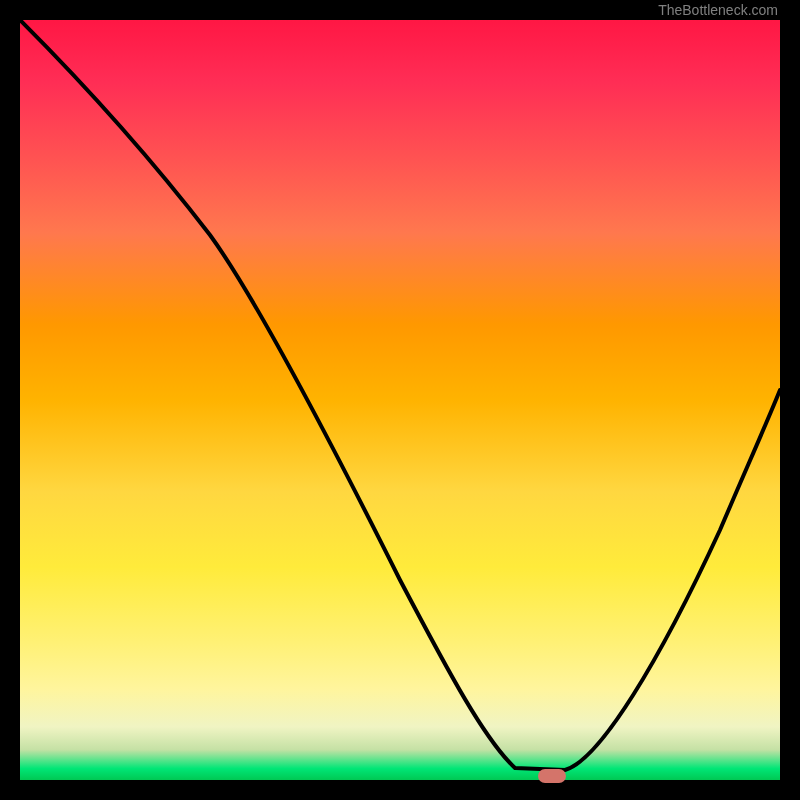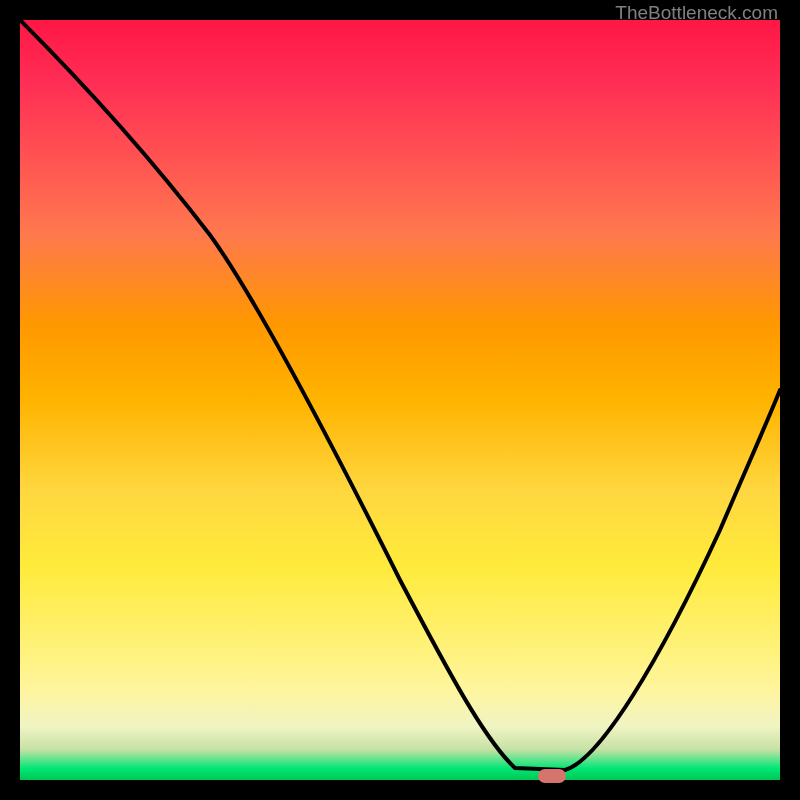--- a/index.html
+++ b/index.html
@@ -32,21 +32,21 @@
       #c5e1a5 96%,
       #00e676 98.5%,
       #00c853 100%
     );
   }
   .watermark {
     position: absolute;
     top: 2px;
     right: 22px;
     color: #808080;
-    font-size: 19px;
+    font-size: 14px;
     font-weight: 500;
     z-index: 10;
   }
   .curve {
     position: absolute;
     left: 20px;
     top: 20px;
     width: 760px;
     height: 760px;
     z-index: 3;

